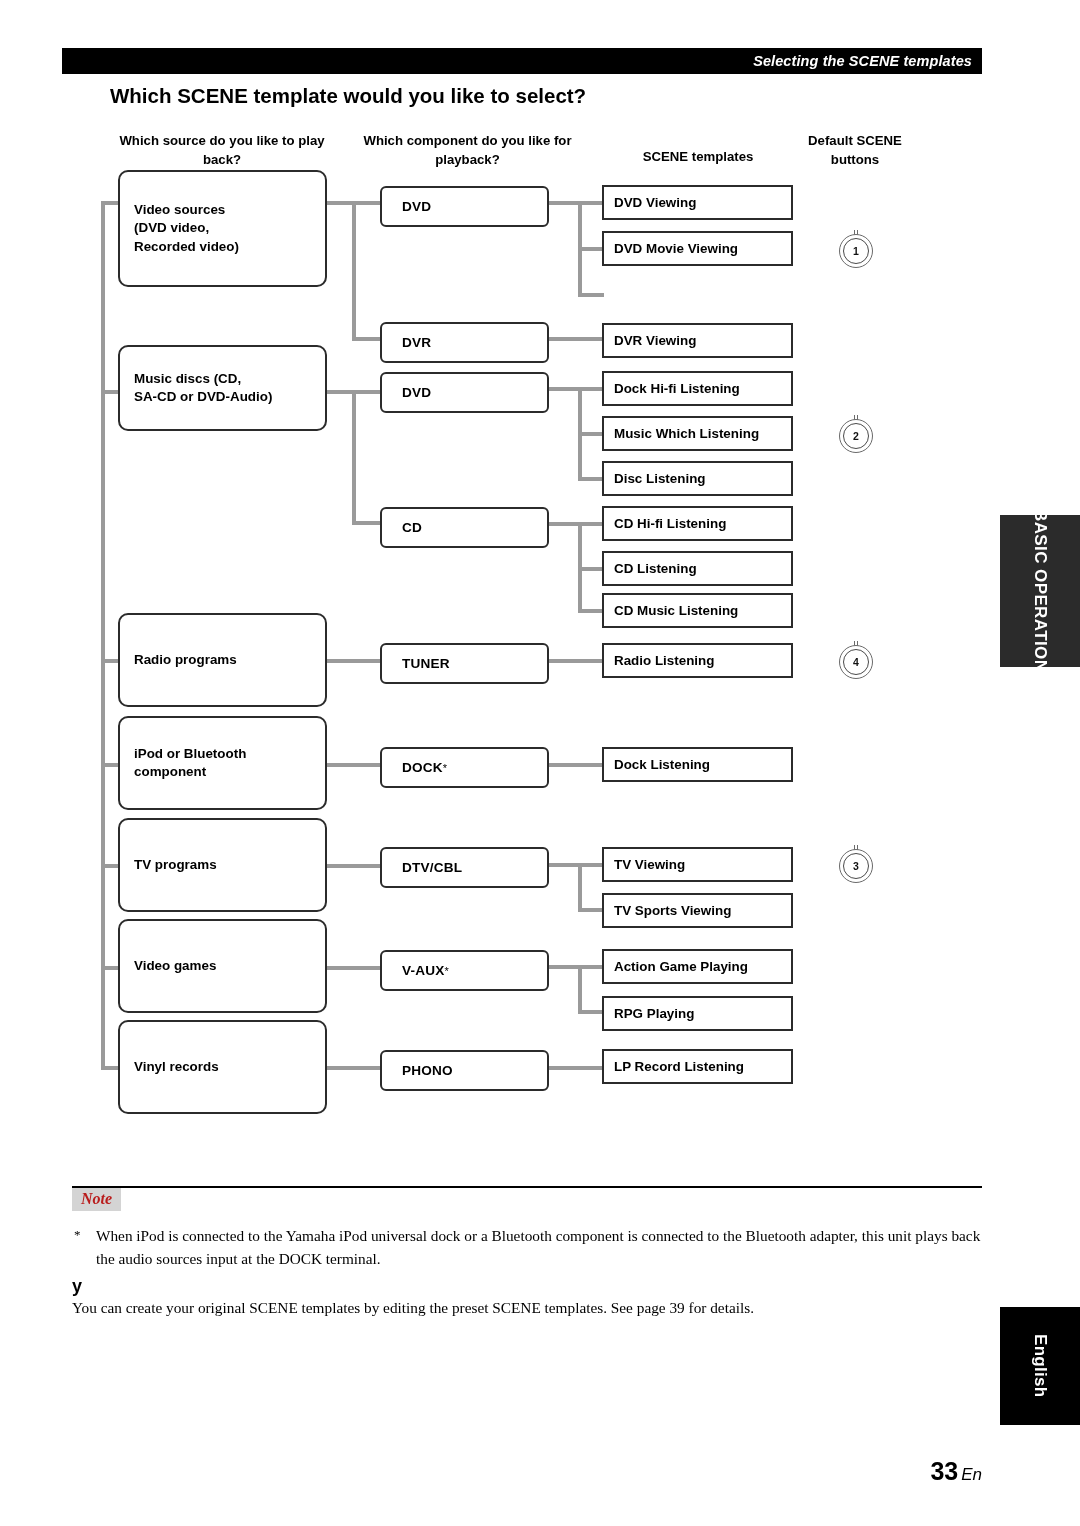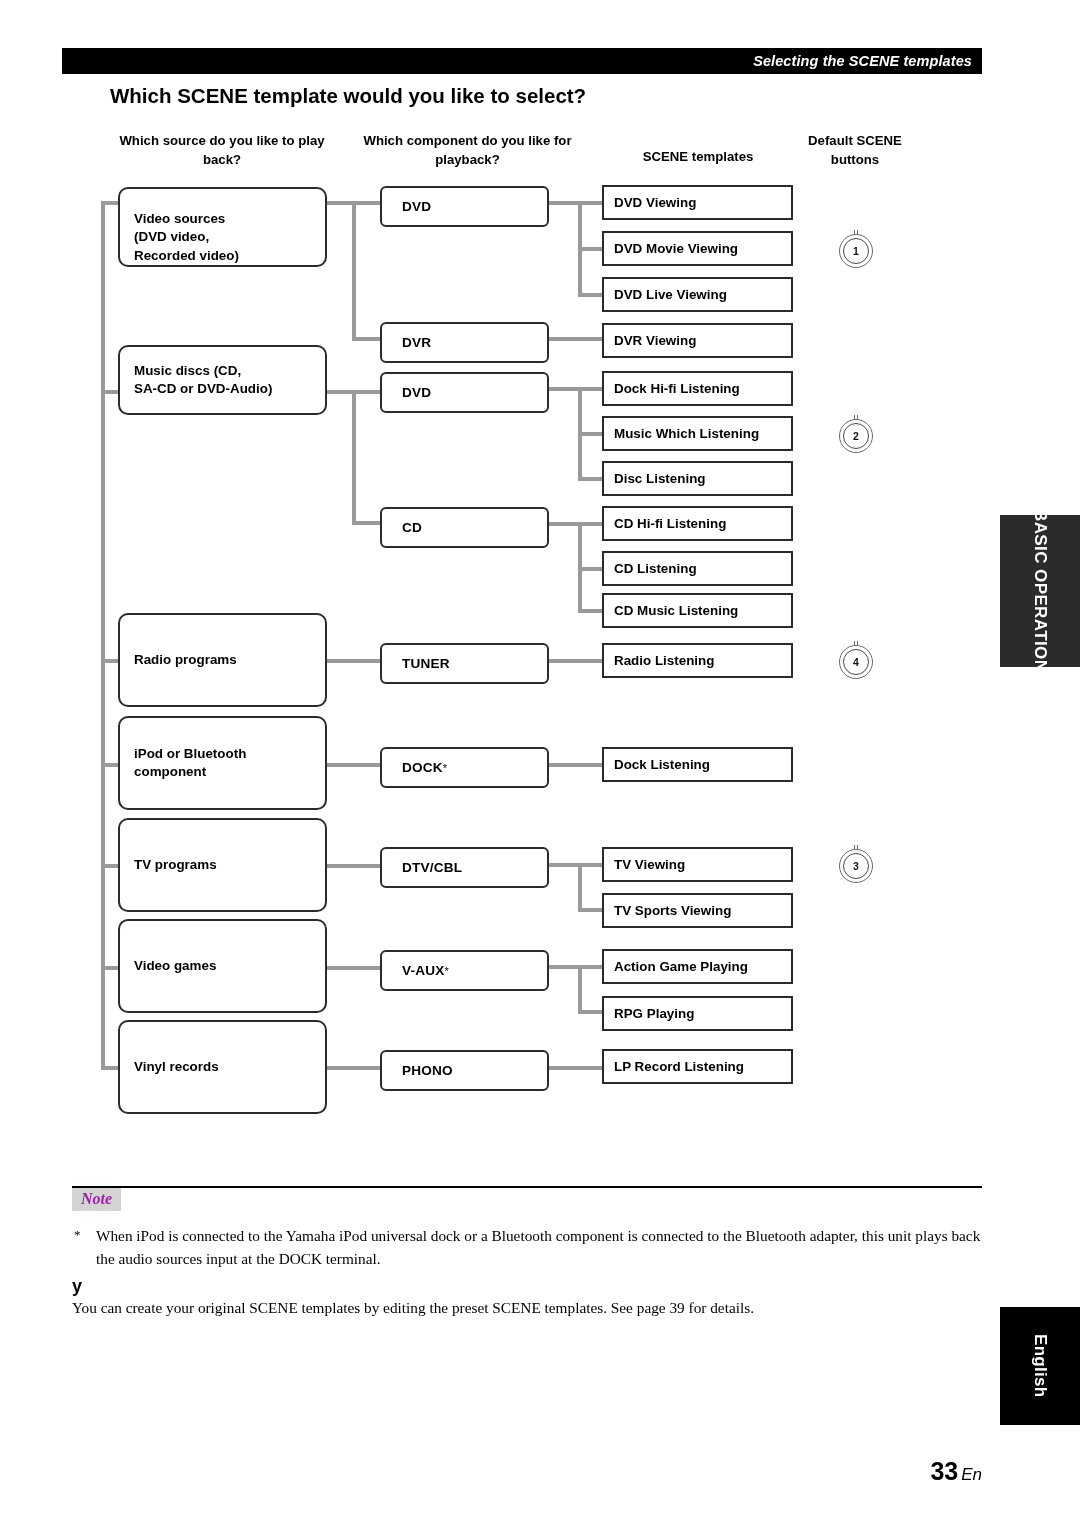--- a/index.html
+++ b/index.html
@@ -92,21 +92,21 @@
   }
   .scene-btn .stem{
     position:absolute;left:15px;top:0px;width:4px;height:9px;
     border-left:1.5px solid #6a6a6a;border-right:1.5px solid #6a6a6a;
     box-sizing:border-box;background:#fff;
   }
 
   
   .note-tag{
     position:absolute;left:72px;top:1188px;
-    background:#d4d4d4;color:#a21caf;
+    background:#d4d4d4;color:#b91c1c;
     font-family:"Liberation Serif", serif;
     font-style:italic;font-weight:bold;font-size:16px;
     padding:2px 9px 3px 9px;
   }
   .note-rule{
     position:absolute;left:72px;top:1186px;width:910px;height:2px;background:#000;
   }
   .note-body{
     position:absolute;left:74px;top:1225px;width:908px;
     font-family:"Liberation Serif", serif;
@@ -168,24 +168,24 @@
     <div class="ln lnv" style="left:101px;top:201px;height:868px;"></div>
 
     <div class="ln lnh" style="left:101px;top:201px;width:19px;"></div>
     <div class="ln lnh" style="left:101px;top:390px;width:19px;"></div>
     <div class="ln lnh" style="left:101px;top:659px;width:19px;"></div>
     <div class="ln lnh" style="left:101px;top:763px;width:19px;"></div>
     <div class="ln lnh" style="left:101px;top:864px;width:19px;"></div>
     <div class="ln lnh" style="left:101px;top:966px;width:19px;"></div>
     <div class="ln lnh" style="left:101px;top:1066px;width:19px;"></div>
 
-    <div class="box src-box" style="top:187px;height:80px;align-items:flex-end;">
+    <div class="box src-box" style="top:170px;height:117px;">
       <span>Video sources<br>(DVD video,<br>Recorded video)</span>
     </div>
-    <div class="box src-box" style="top:345px;height:70px;">
+    <div class="box src-box" style="top:345px;height:86px;">
       <span>Music discs (CD,<br>SA-CD or DVD-Audio)</span>
     </div>
     <div class="box src-box" style="top:613px;height:94px;">
       <span>Radio programs</span>
     </div>
     <div class="box src-box" style="top:716px;height:94px;">
       <span>iPod or Bluetooth<br>component</span>
     </div>
     <div class="box src-box" style="top:818px;height:94px;">
       <span>TV programs</span>
@@ -271,23 +271,20 @@
     <div class="ln lnh" style="left:578px;top:1010px;width:26px;"></div>
 
     <div class="ln lnh" style="left:549px;top:1066px;width:55px;"></div>
 
     <div class="box tpl-box indent" style="top:185px;">
       <span>DVD Viewing</span>
     </div>
     <div class="box tpl-box" style="top:231px;">
       <span>DVD Movie Viewing</span>
     </div>
-    <div class="box tpl-box" style="top:277px;">
-      <span>DVD Live Viewing</span>
-    </div>
     <div class="box tpl-box" style="top:323px;">
       <span>DVR Viewing</span>
     </div>
     <div class="box tpl-box" style="top:371px;">
       <span>Dock Hi-fi Listening</span>
     </div>
     <div class="box tpl-box" style="top:416px;">
       <span>Music Which Listening</span>
     </div>
     <div class="box tpl-box" style="top:461px;">

